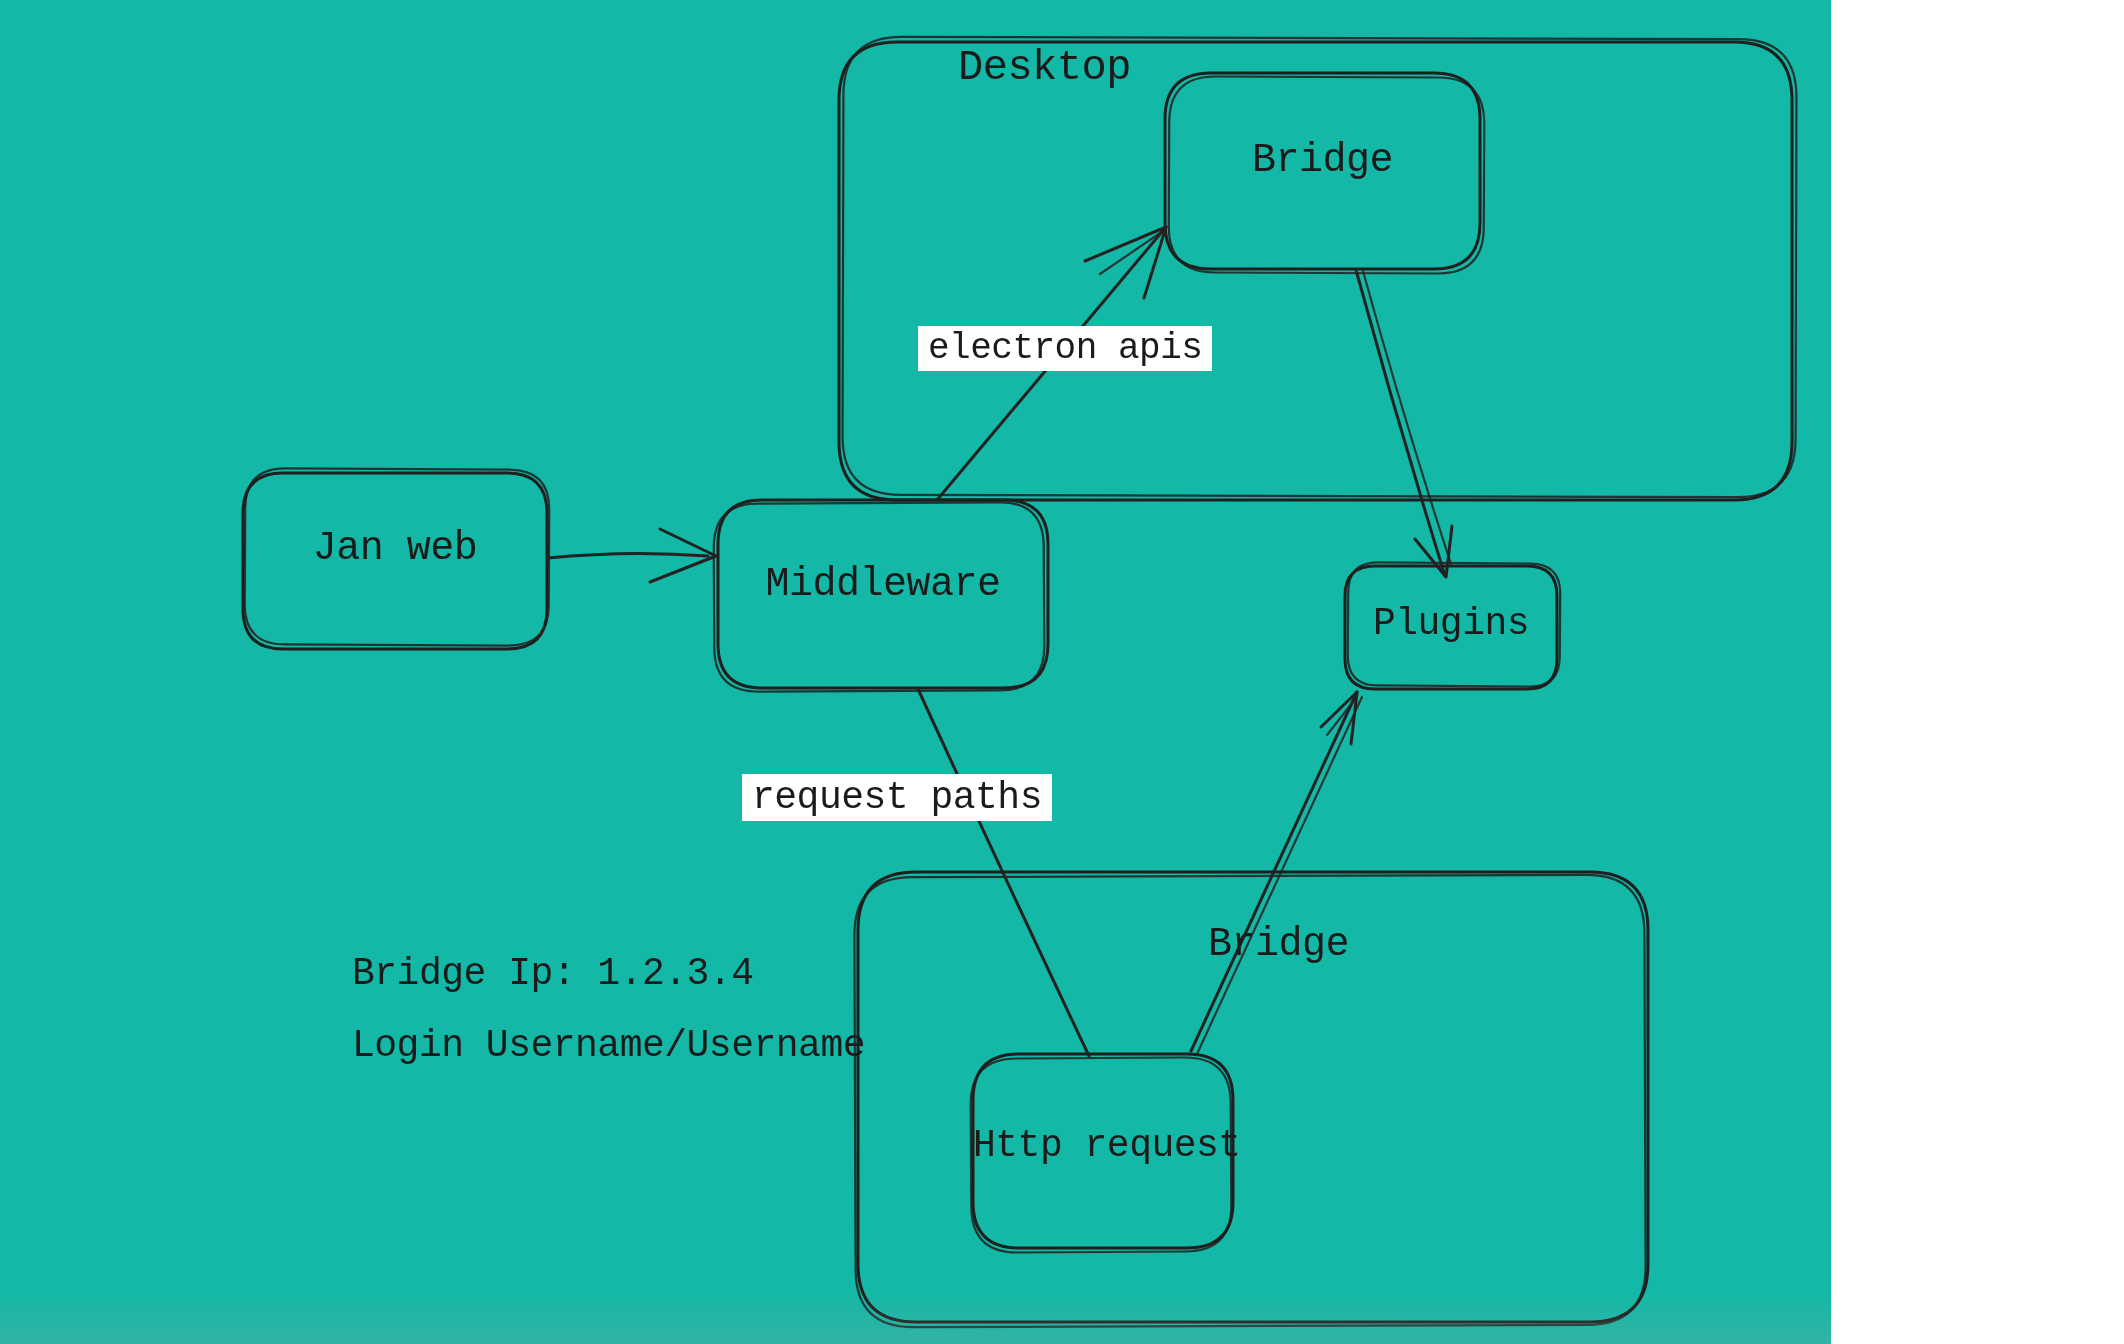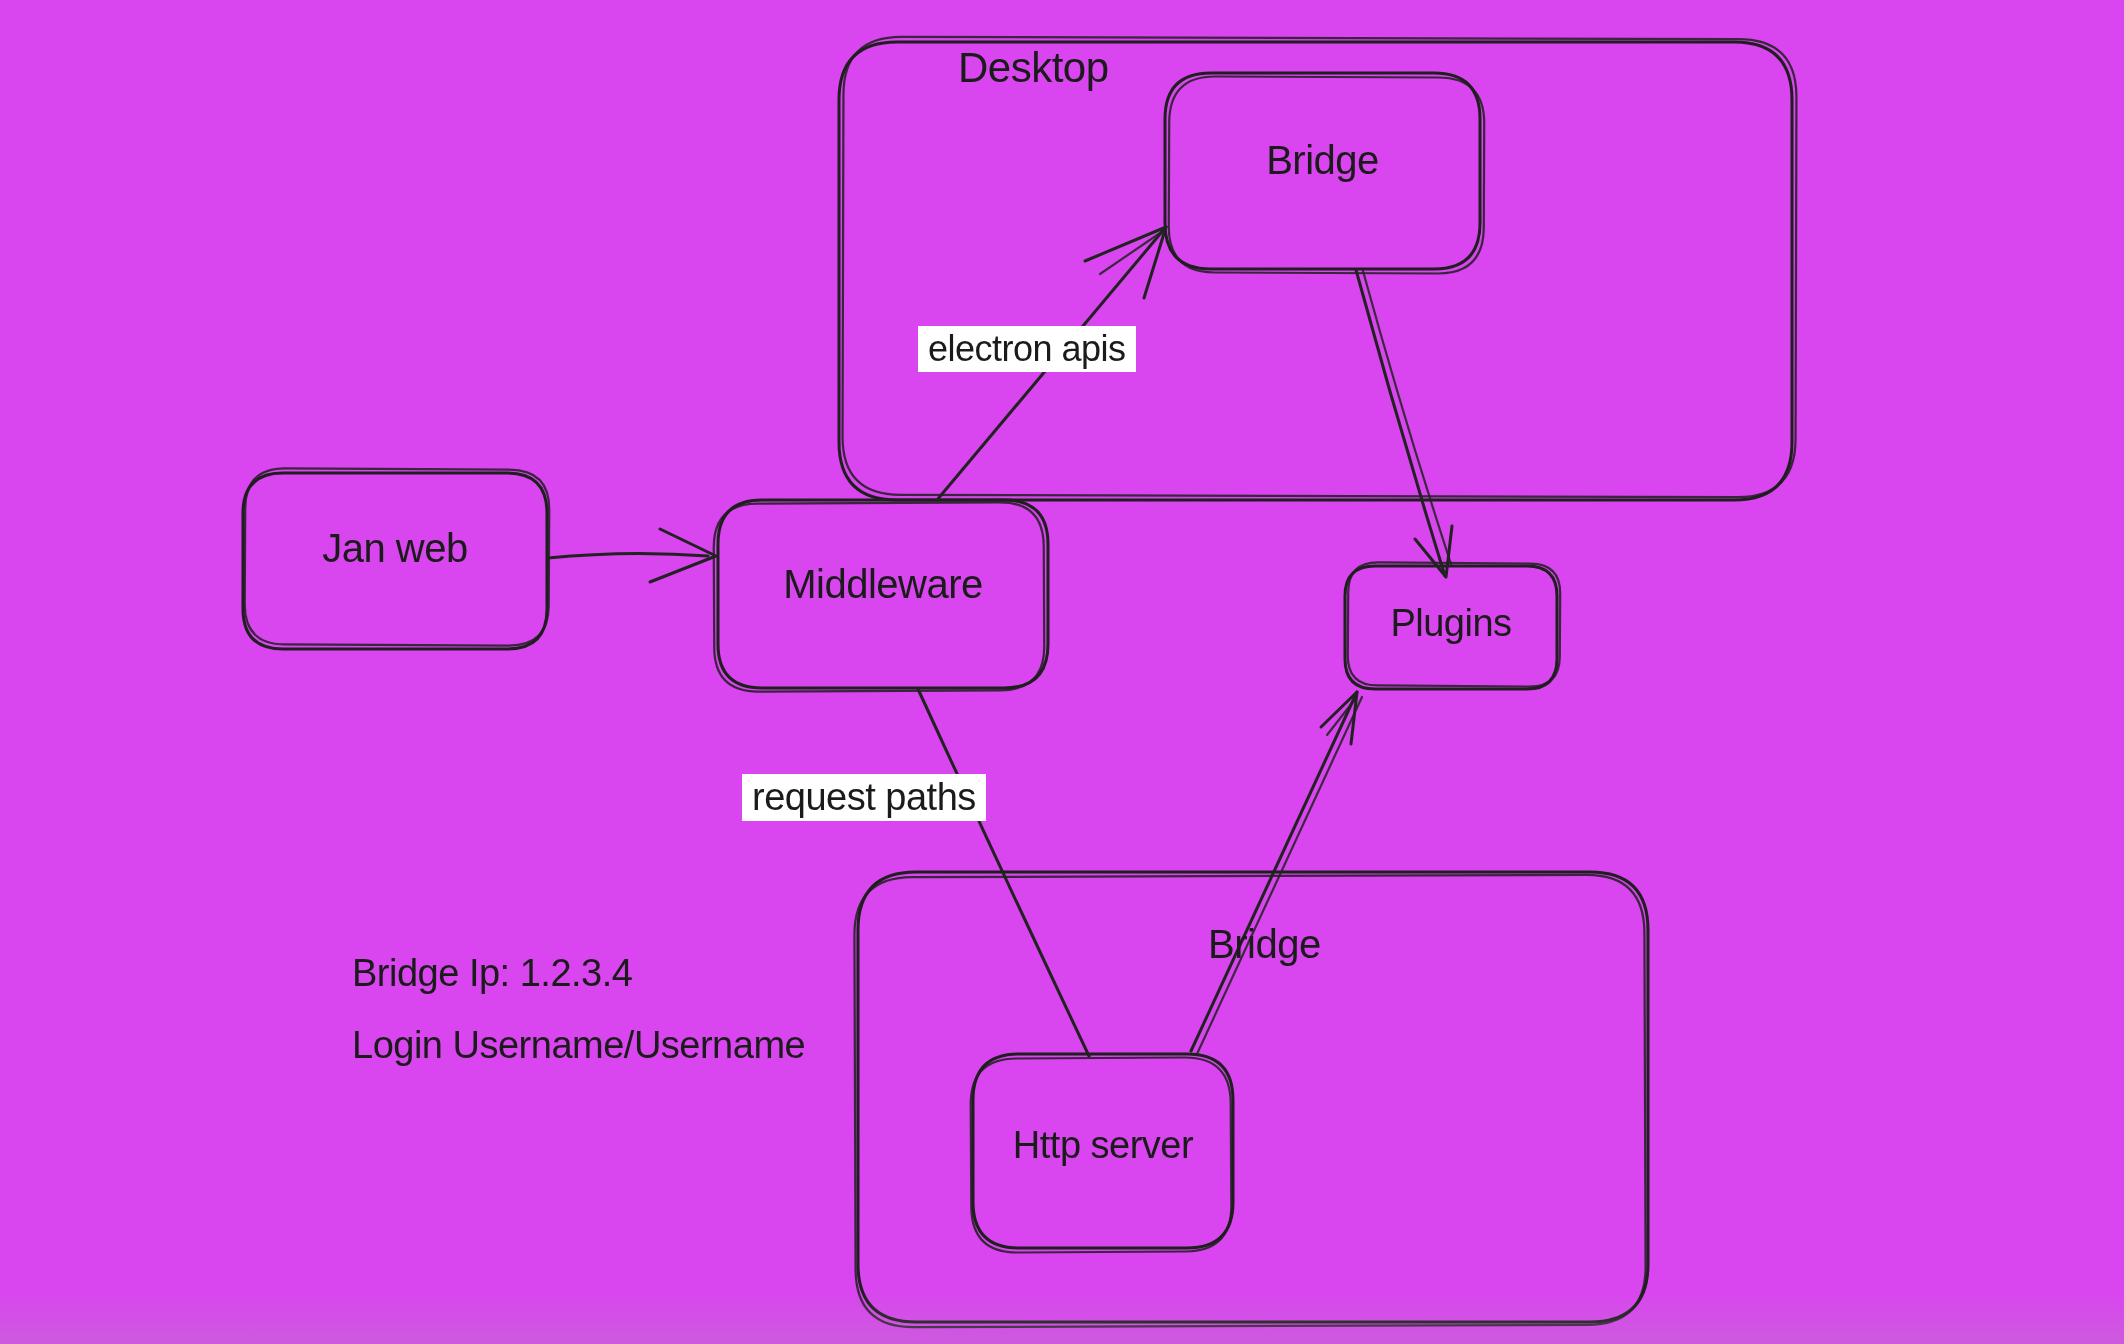--- a/index.html
+++ b/index.html
@@ -2,25 +2,25 @@
 <html><head>
 <meta charset="utf-8">
 <style>
   html, body {
     margin: 0;
     padding: 0;
     background: #ffffff;
   }
   .canvas {
     position: relative;
-    width: 2124px;
+    width: 1831px;
     height: 1344px;
-    background: #d946ef;
+    background: #14b8a6;
     overflow: hidden;
-    font-family: Liberation Sans, sans-serif;
+    font-family: Liberation Mono, monospace;
   }
   .diagram-svg {
     position: absolute;
     left: 0;
     top: 0;
   }
   .shape {
     fill: none;
     stroke: #1f1f1f;
     stroke-width: 3;
@@ -148,21 +148,21 @@
     </g>
   </svg>
 
   <div class="label lbl-desktop">Desktop</div>
   <div class="label lbl-cloud">Bridge</div>
 
   <div class="label centered lbl-janweb">Jan web</div>
   <div class="label centered lbl-bridge">Bridge</div>
   <div class="label centered lbl-middleware">Middleware</div>
   <div class="label centered lbl-plugins">Plugins</div>
-  <div class="label centered lbl-httpserver">Http server</div>
+  <div class="label centered lbl-httpserver">Http request</div>
 
   <div class="label on-line lbl-electron">electron apis</div>
   <div class="label on-line lbl-request">request paths</div>
 
   <div class="label lbl-note1">Bridge Ip: 1.2.3.4</div>
   <div class="label lbl-note2">Login Username/Username</div>
 
   <div class="bottom-shade"></div>
 </div>
 

